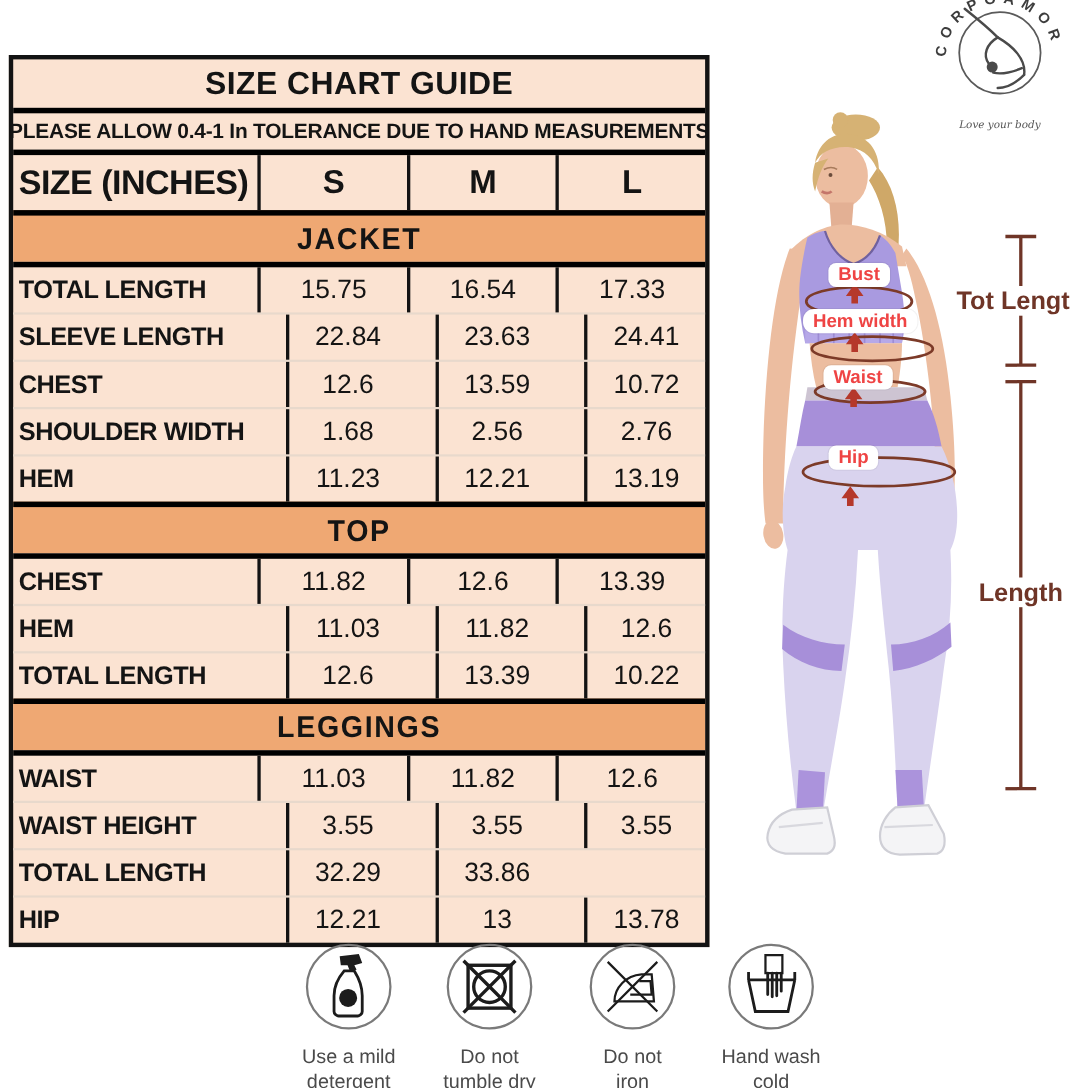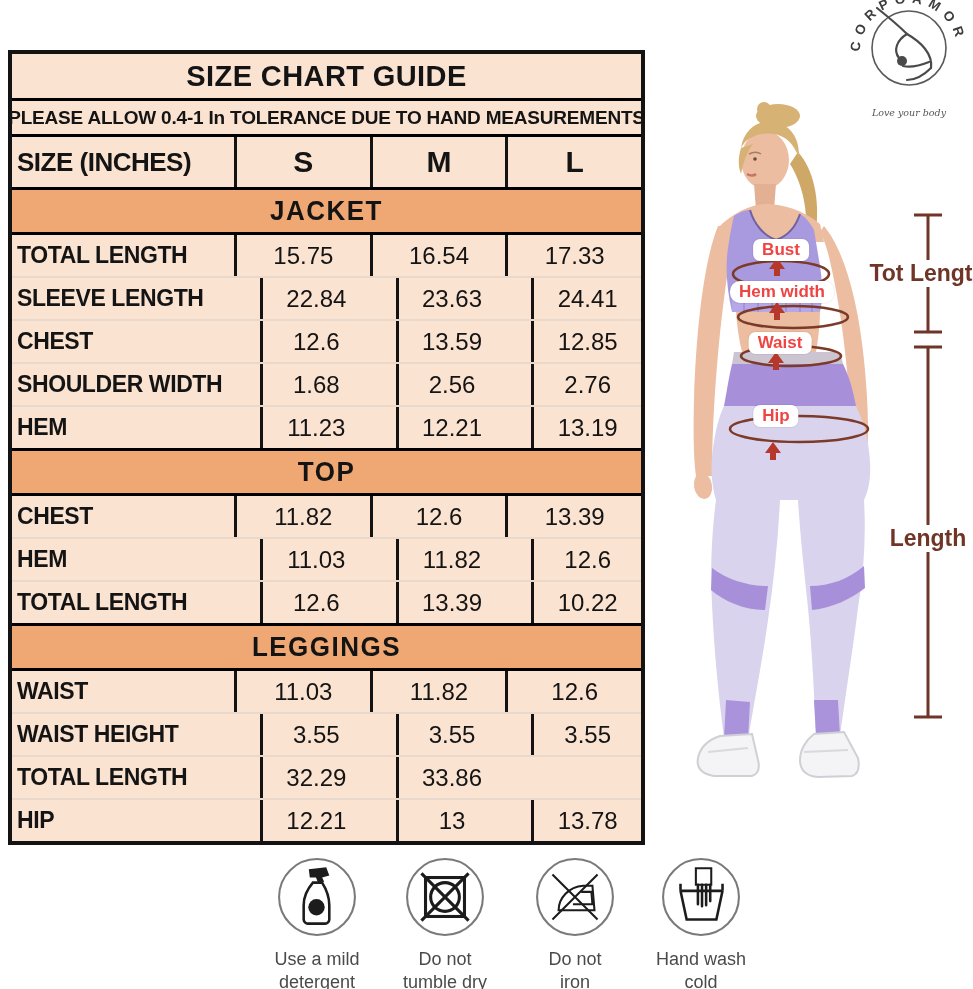--- a/index.html
+++ b/index.html
@@ -4,31 +4,31 @@
 <style>
   html,body{margin:0;padding:0;background:#fff;}
   .page{position:relative;width:973px;height:989px;background:#fff;overflow:hidden;
         font-family:"Liberation Sans",sans-serif;color:#141414;}
 
   
   .size-table{position:absolute;left:8px;top:50px;width:637px;box-sizing:border-box;
               border:4px solid #131313;background:#fbe3d2;}
   .t-row{display:grid;grid-template-columns:222px 1fr 1fr 1fr;align-items:stretch;}
   .t-row.full{display:flex;align-items:center;justify-content:center;}
-  .t-row{border-top:3px solid #000000;}
+  .t-row{border-top:5px solid #000000;}
   .t-row.title{border-top:none;height:44px;}
   .t-row.tol{height:33px;}
   .t-row.head{height:50px;}
   .t-row.sect{height:42px;background:#efa873;}
   .t-row.data{height:41px;}
   .t-row.data + .t-row.data{border-top:2px solid #e8d9cc;gap:26px;}
   .cell{display:flex;align-items:center;min-width:0;}
   .cell.label{padding-left:5px;font-weight:700;font-size:23px;letter-spacing:-0.4px;}
   .cell.val{justify-content:center;font-size:24px;font-weight:400;border-left:3px solid #131313;}
-  .t-row.head .cell.label{font-size:26px;letter-spacing:-0.5px;}
+  .t-row.head .cell.label{font-size:31px;letter-spacing:-0.5px;}
   .t-row.head .cell.val{font-size:30px;font-weight:700;}
   .title-text{font-size:29px;font-weight:700;letter-spacing:0.4px;}
   .tol-text{font-size:19px;font-weight:700;letter-spacing:-0.2px;white-space:nowrap;}
   .sect-text{font-size:26px;font-weight:700;letter-spacing:1.5px;transform:scaleY(1.05);}
 
   
   .model-wrap{position:absolute;left:648px;top:100px;width:325px;height:690px;}
   .model-wrap svg{position:absolute;left:0;top:0;}
   .badge{position:absolute;transform:translateX(-50%);background:#fff;border-radius:7px;
          padding:1px 9px;font-size:17px;font-weight:700;color:#ef4444;white-space:nowrap;
@@ -78,21 +78,21 @@
     <div class="t-row data">
       <div class="cell label">SLEEVE LENGTH</div>
       <div class="cell val">22.84</div>
       <div class="cell val">23.63</div>
       <div class="cell val">24.41</div>
     </div>
     <div class="t-row data">
       <div class="cell label">CHEST</div>
       <div class="cell val">12.6</div>
       <div class="cell val">13.59</div>
-      <div class="cell val">12.85</div>
+      <div class="cell val">10.72</div>
     </div>
     <div class="t-row data">
       <div class="cell label">SHOULDER WIDTH</div>
       <div class="cell val">1.68</div>
       <div class="cell val">2.56</div>
       <div class="cell val">2.76</div>
     </div>
     <div class="t-row data">
       <div class="cell label">HEM</div>
       <div class="cell val">11.23</div>

